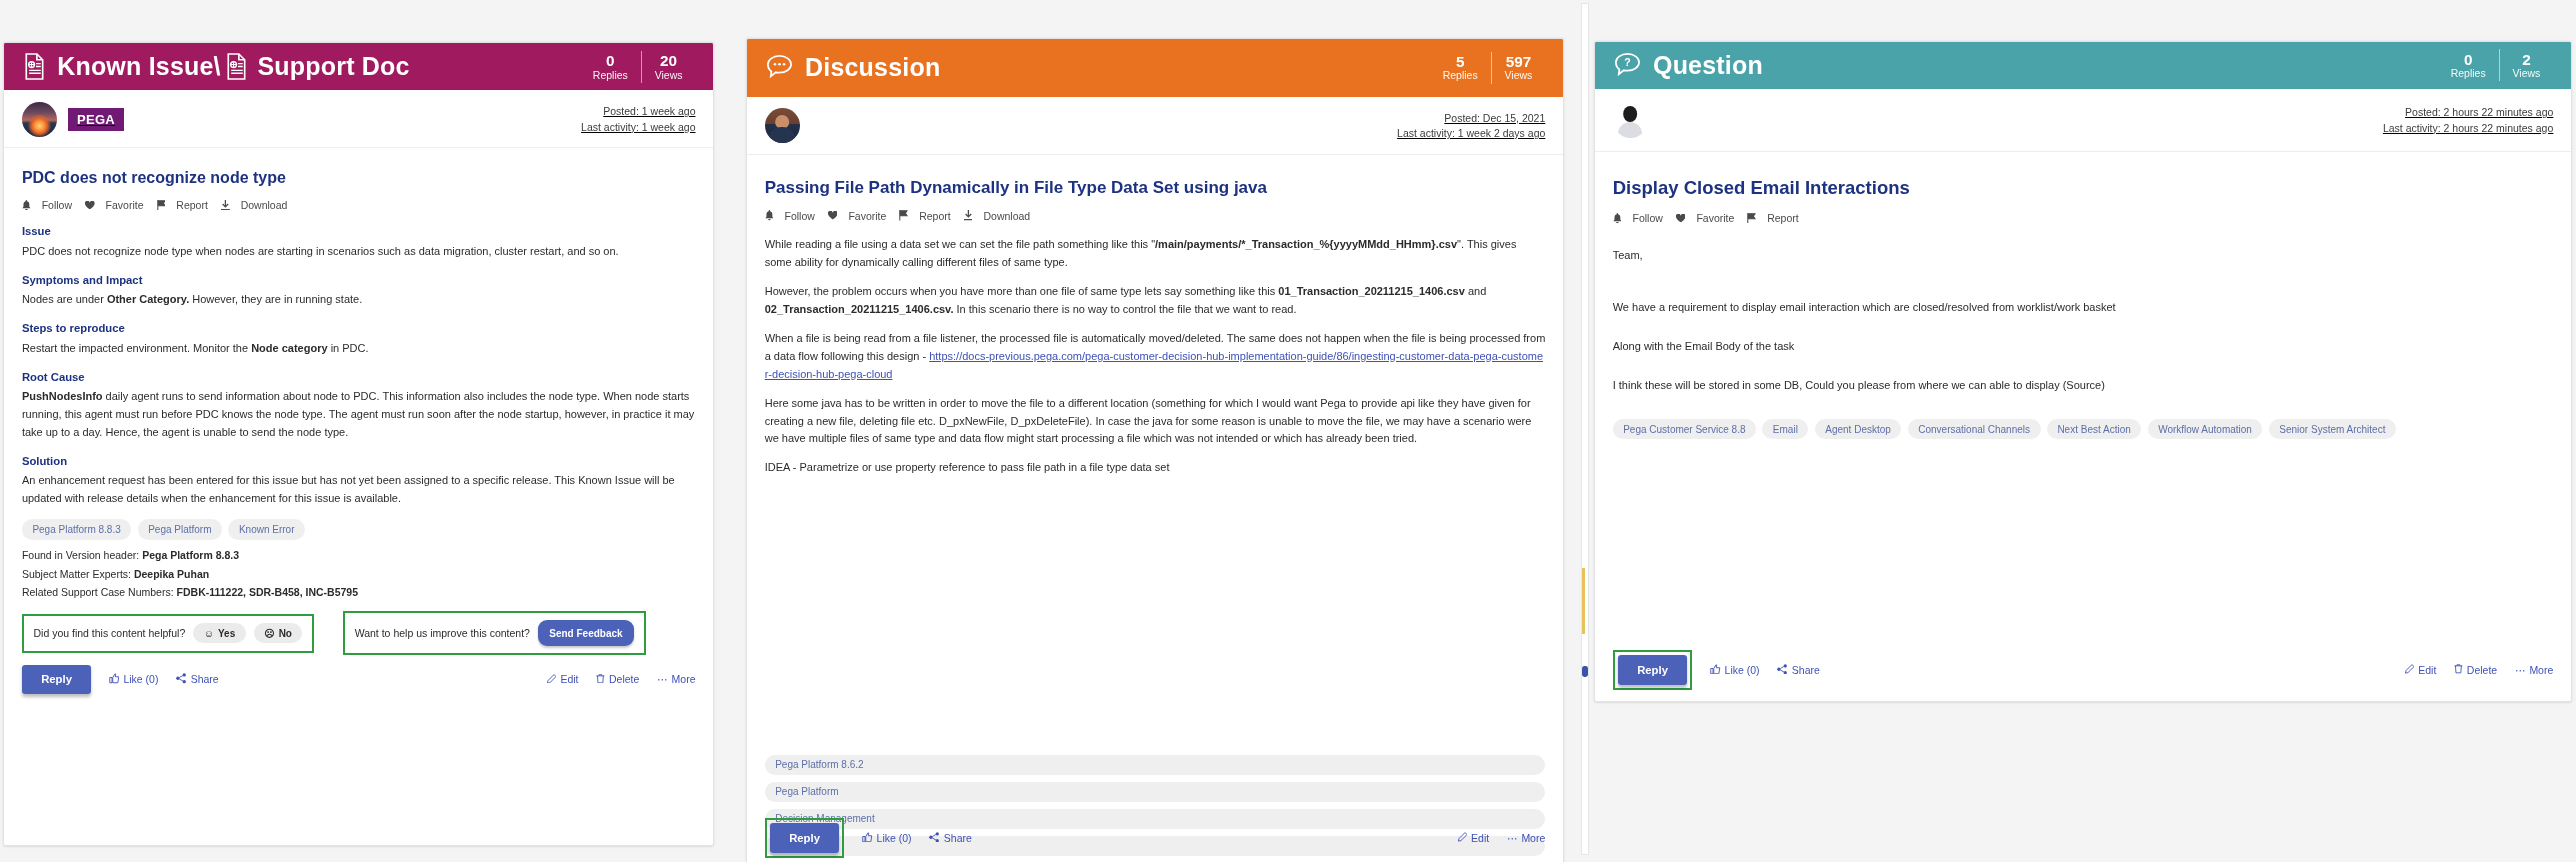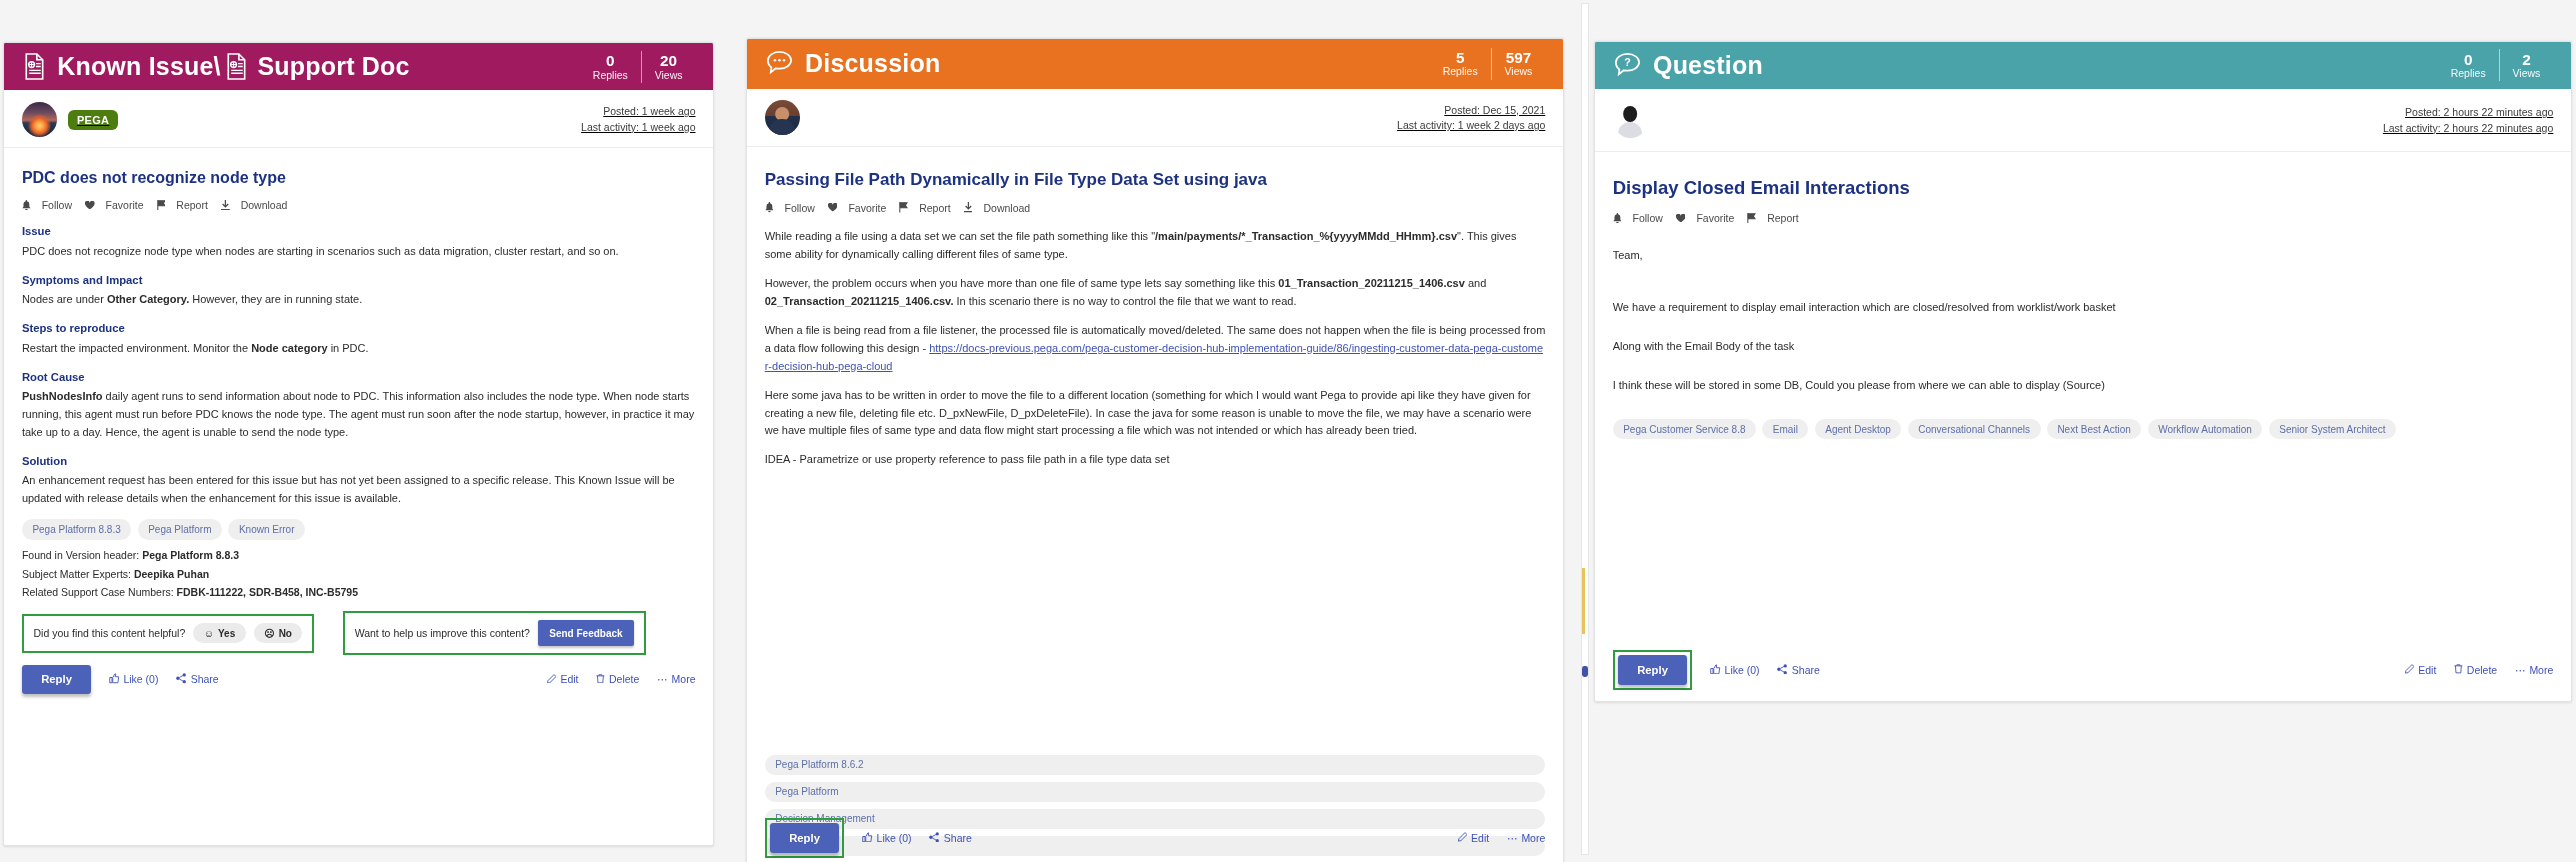--- a/index.html
+++ b/index.html
@@ -86,27 +86,27 @@
   .avatar.anon .silh-head {
     position:absolute; left:50%; top:3.2px; transform:translateX(-50%);
     width:13.7px; height:16px; border-radius:50%; background:#1d1d1d;
   }
   .avatar.anon .silh-body {
     position:absolute; left:50%; bottom:-3.2px; transform:translateX(-50%);
     width:24px; height:19.3px; border-radius:12px 12px 4.8px 4.8px; background:#dcdde2;
   }
   .pegabadge {
     margin-left: 11.3px;
-    background: #4d7c0f;
+    background: #701a75;
     color: #fff;
-    font-size: 11px;
+    font-size: 13px;
     font-weight: bold;
     letter-spacing: 0.3px;
     padding: 4px 8.8px;
-    border-radius: 6px;
+    border-radius: 0;
   }
   .posted {
     margin-left: auto;
     text-align: right;
     font-size: 10.5px;
     color: #3b3b3b;
     line-height: 1.45;
   }
 
   
@@ -159,21 +159,21 @@
     background:#ebebeb; border:none; border-radius:11.3px;
     font-family:"Liberation Sans", sans-serif;
     font-size:10px; font-weight:bold; color:#2b2b2b;
     padding: 4.8px 10.5px; cursor:pointer;
     display:inline-flex; align-items:center; gap:4px;
   }
   .sendfb {
     background:#4c62b8; color:#fff; border:none;
     font-family:"Liberation Sans", sans-serif;
     font-size:10px; font-weight:bold;
-    padding: 7.2px 11.3px; border-radius:2px; cursor:pointer;
+    padding: 7.2px 11.3px; border-radius:9px; cursor:pointer;
     box-shadow: 0 1.6px 2.4px rgba(0,0,0,.22);
   }
 
   
   .actionbar {
     display:flex; align-items:center;
     padding: 11.3px 17.7px 14.5px 17.7px;
   }
   .replywrap { display:inline-block; }
   .replywrap.hl { border: 2.4px solid #2e9c3f; padding: 3.2px; }
@@ -381,21 +381,21 @@
         <span class="act">
           <span>⋯</span>
           <span>More</span>
         </span>
       </div>
     </div>
   </div>
 
   <div class="card" style="left:746px; top:1.6px; width:818px; height:832px;">
 
-    <div class="cardhead" style="background:#e8721f; height:50px;">
+    <div class="cardhead" style="background:#e8721f; height:58px;">
       <span class="hdicon">
         <svg width="29" height="29" viewBox="0 0 30 30">
           <path d="M15 3c6.6 0 12 3.9 12 8.7S21.6 20.4 15 20.4c-1.3 0-2.6-.15-3.8-.43L6 24l.6-4.9C4.3 17.5 3 14.7 3 11.7 3 6.9 8.4 3 15 3z" fill="none" stroke="#fff" stroke-width="1.8"></path>
           <circle cx="10.3" cy="11.6" r="1.35" fill="#fff"></circle>
           <circle cx="15" cy="11.6" r="1.35" fill="#fff"></circle>
           <circle cx="19.7" cy="11.6" r="1.35" fill="#fff"></circle>
         </svg>
       </span>
       <span class="hdtitle">Discussion</span>
       <span class="spacer"></span>

